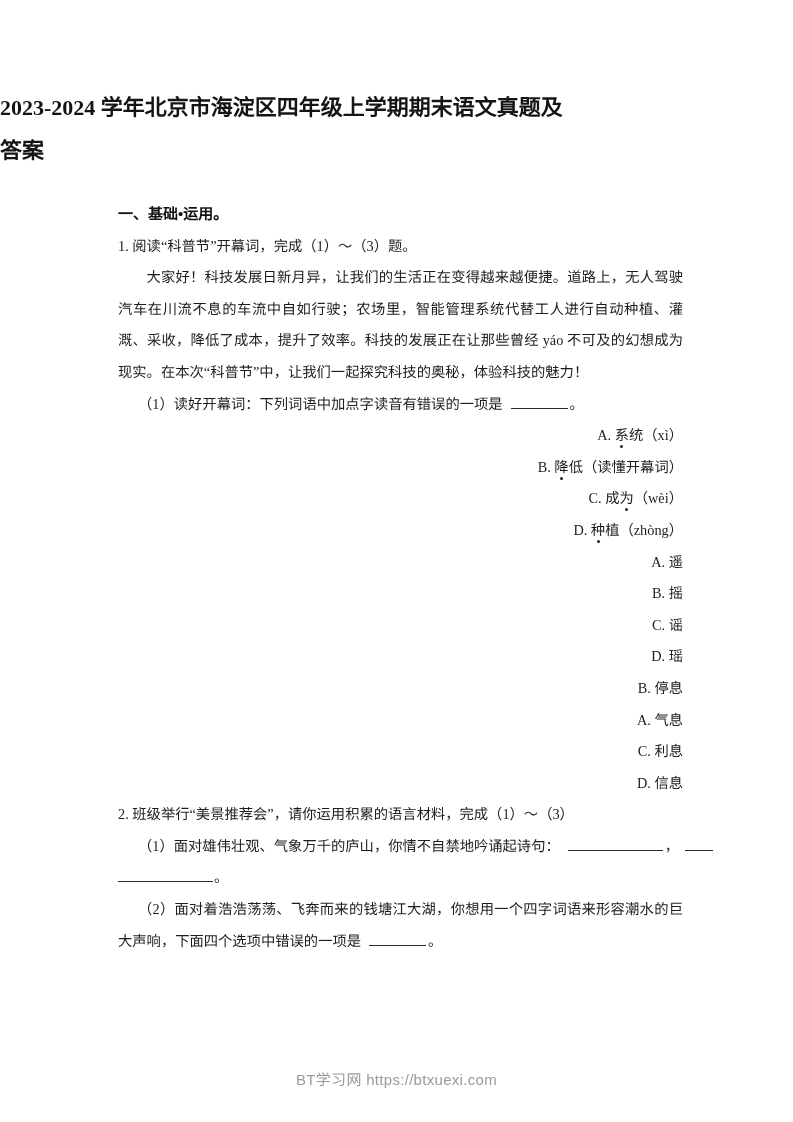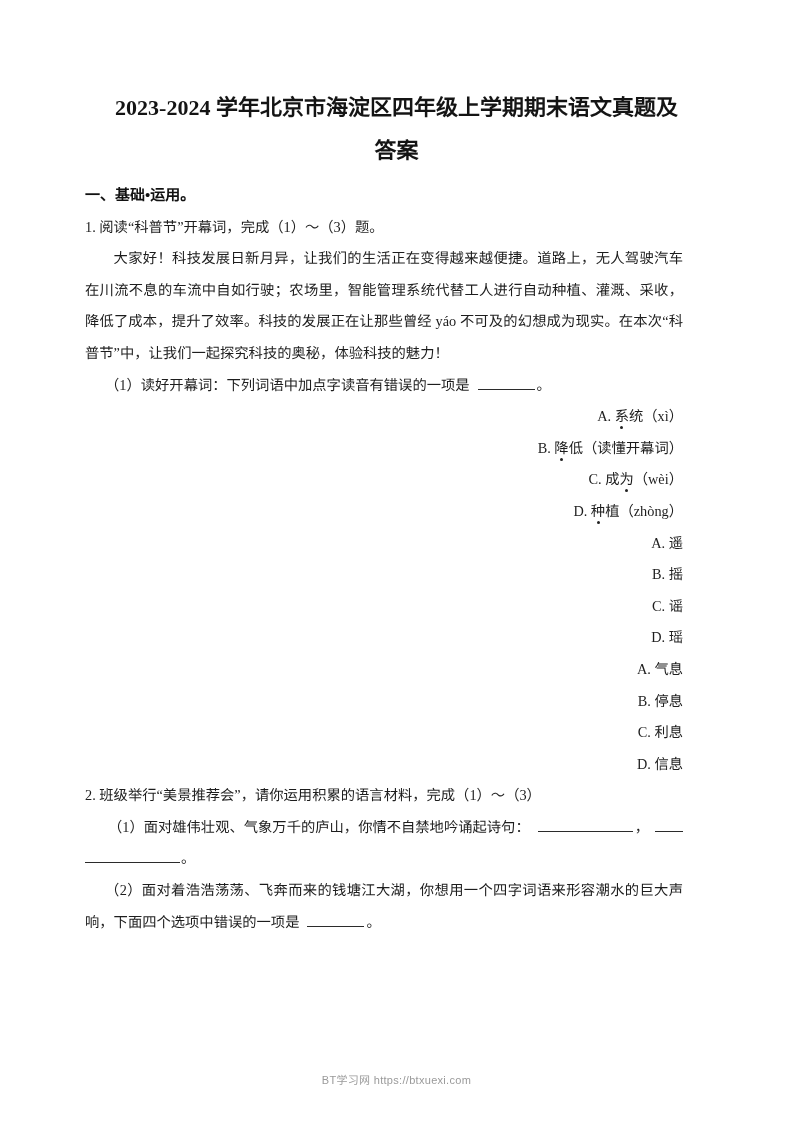--- a/index.html
+++ b/index.html
@@ -5,26 +5,26 @@
 <style>
   html,body{margin:0;padding:0;}
   body{
     width:793px;height:1122px;background:#ffffff;overflow:hidden;
     font-family:"Liberation Serif","DejaVu Serif",serif;
     color:#1d1d1d;
     -webkit-font-smoothing:antialiased;
   }
   .page{position:relative;width:793px;height:1122px;background:#ffffff;}
   .doc-title{
-    padding-top:86px;margin:0;text-align:center;
+    padding-top:86px;margin:0;text-align:left;
     font-size:22px;line-height:43px;font-weight:700;color:#141414;
   }
   .content{
-    margin-top:8px;
-    padding:0 110px 0 85px;
+    margin-top:27px;
+    padding:0 110px 0 118px;
     font-size:14.3px;line-height:31.6px;
     text-align:left;
   }
   .ln{white-space:normal;}
   .heading{font-weight:700;font-size:15px;color:#111;}
   .indent-1{padding-left:14px;}
   .para{text-align:justify;text-indent:2em;}
   .qsub{text-indent:20px;text-align:justify;}
   .opt{padding-left:16px;text-align:right;}
   .nowrap{white-space:nowrap;text-indent:0;padding-left:20px;text-align:right;}
@@ -37,21 +37,21 @@
   .w-tail{width:28px;margin-left:6px;}
   .w-cont{width:95px;margin-left:0;margin-right:1px;}
   .dotted{position:relative;}
   .dotted::after{
     content:"";position:absolute;left:50%;margin-left:-1.5px;bottom:-5px;
     width:3px;height:3px;border-radius:50%;background:#222;
   }
   .site-footer{
     position:absolute;left:0;right:0;top:1069px;text-align:center;
     font-family:"Liberation Sans","DejaVu Sans",sans-serif;
-    font-size:11px;line-height:22px;color:#9a9a9a;letter-spacing:0.3px;
+    font-size:15px;line-height:22px;color:#9a9a9a;letter-spacing:0.3px;
   }
 </style>
 </head>
 <body>
 
 <div class="page">
 
   <h1 class="doc-title">
     <div>2023-2024 学年北京市海淀区四年级上学期期末语文真题及</div>
     <div>答案</div>
@@ -73,22 +73,22 @@
     <div class="ln opt"><span>C. </span><span>成</span><span class="dotted">为</span><span>（wèi）</span></div>
     <div class="ln opt"><span>D. </span><span></span><span class="dotted">种</span><span>植（zhòng）</span></div>
 
 
     <div class="ln opt">A. 遥</div>
     <div class="ln opt">B. 摇</div>
     <div class="ln opt">C. 谣</div>
     <div class="ln opt">D. 瑶</div>
 
 
+    <div class="ln opt">B. 停息</div>
     <div class="ln opt">A. 气息</div>
-    <div class="ln opt">B. 停息</div>
     <div class="ln opt">C. 利息</div>
     <div class="ln opt">D. 信息</div>
 
     <div class="ln">2. 班级举行“美景推荐会”，请你运用积累的语言材料，完成（1）～（3）</div>
 
     <div class="ln nowrap"><span>（1）面对雄伟壮观、气象万千的庐山，你情不自禁地吟诵起诗句：</span><span class="blank w-long"></span><span>，</span><span class="blank w-tail"></span></div>
 
     <div class="ln"><span class="blank w-cont"></span><span>。</span></div>
 
     <div class="ln qsub"><span>（2）面对着浩浩荡荡、飞奔而来的钱塘江大湖，你想用一个四字词语来形容潮水的巨大声响，下面四个选项中错误的一项是</span><span class="blank w-std"></span><span>。</span></div>

